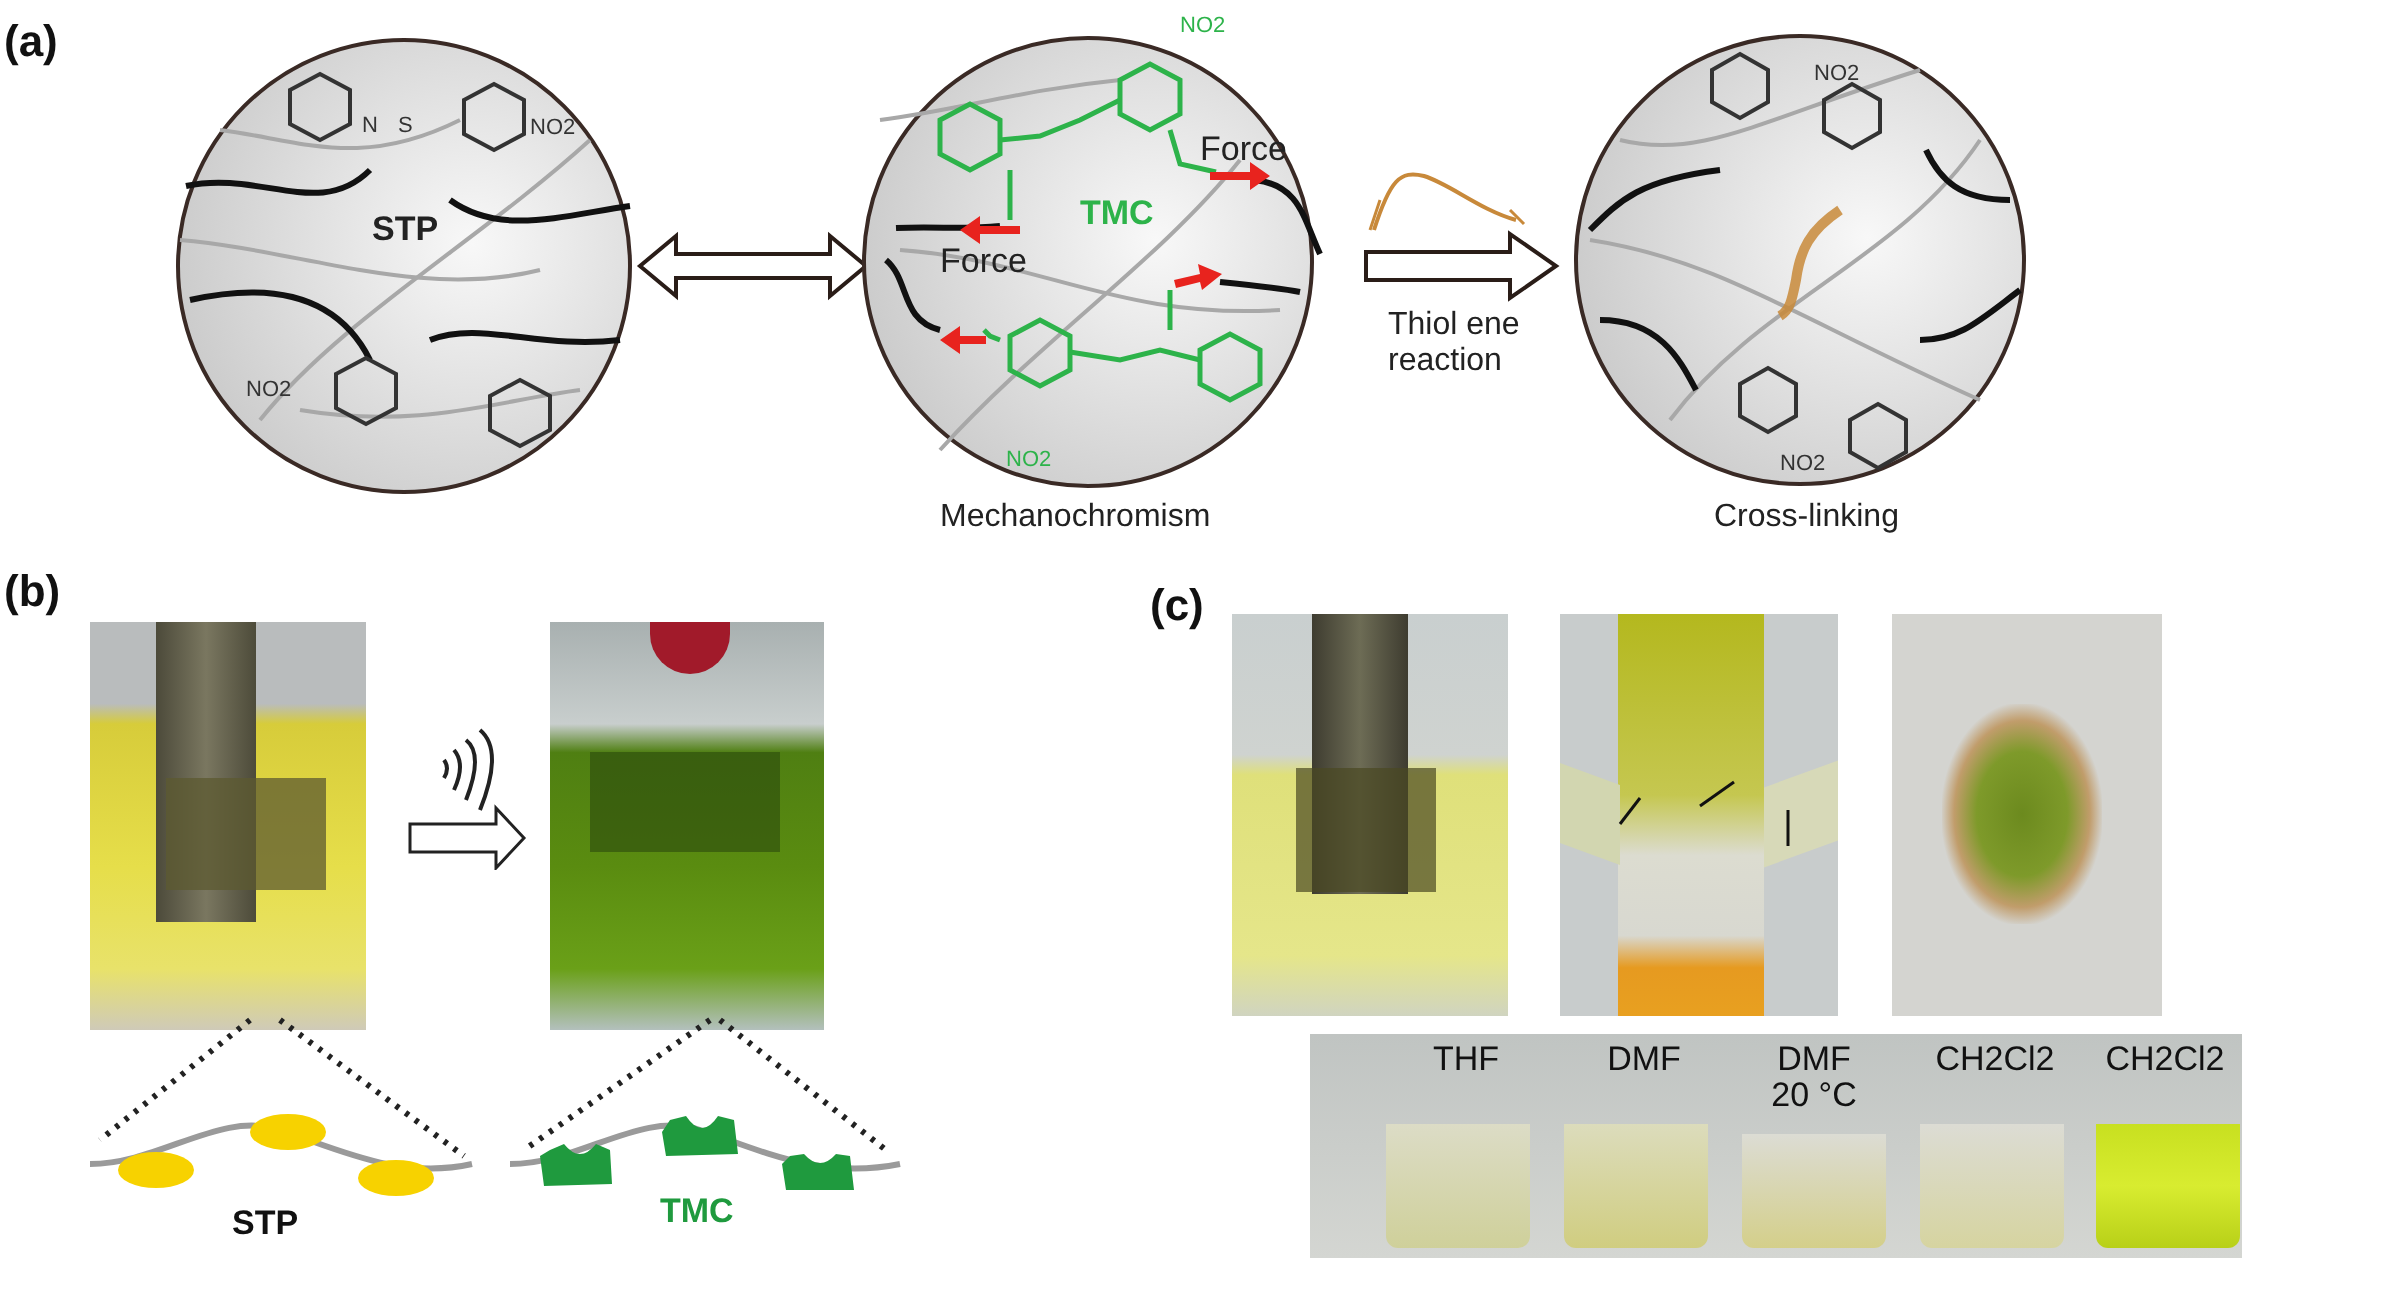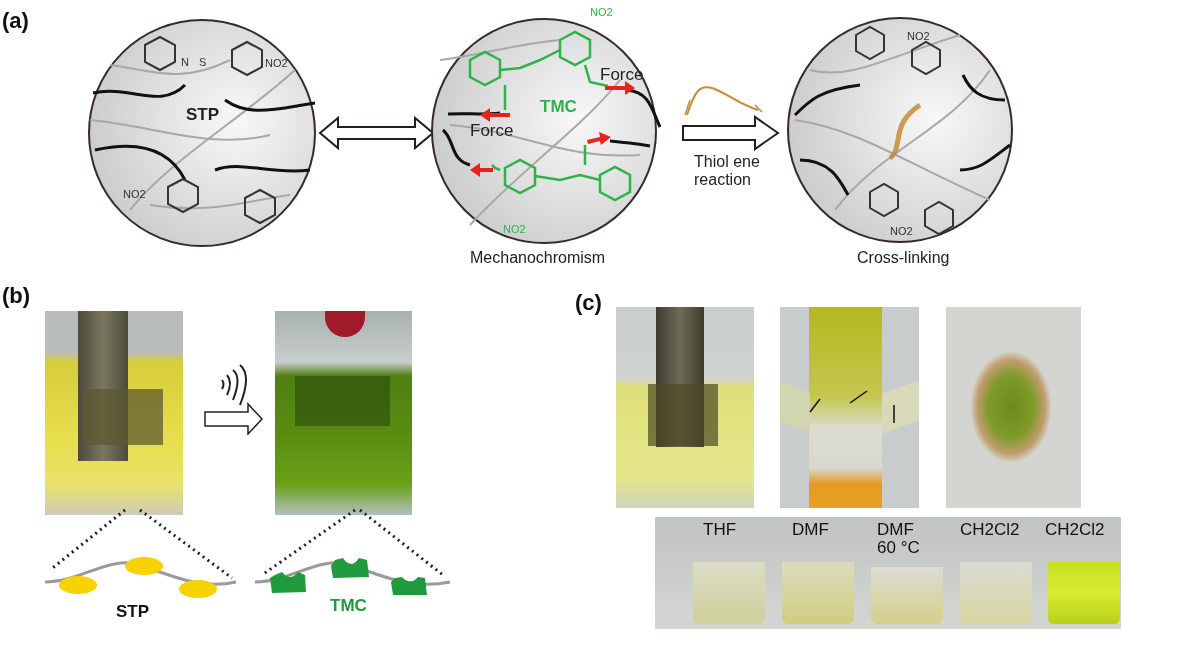--- a/index.html
+++ b/index.html
@@ -1,20 +1,20 @@
 <!DOCTYPE html>
 <html><head>
 <meta charset="utf-8">
 <style>
   html,body{margin:0;padding:0;background:#fff;}
   body{width:1201px;height:653px;position:relative;overflow:hidden;font-family:"Liberation Sans",sans-serif;}
   .abs{position:absolute;}
   .panel-label{font-weight:bold;font-size:22px;color:#111;}
   .photo{position:absolute;overflow:hidden;}
-  .vial-label{position:absolute;font-size:17px;color:#111;text-align:left;line-height:18px;}
+  .vial-label{position:absolute;font-size:17px;color:#111;text-align:center;line-height:18px;}
 </style>
 </head>
 <body>
 
 <div class="abs panel-label" style="left:2px;top:8px;">(a)</div>
 
 <svg class="abs" style="left:0;top:0" width="1201" height="280">
   <defs>
     <radialGradient id="sphere" cx="65%" cy="45%" r="70%">
       <stop offset="0%" stop-color="#f8f8f8"></stop>
@@ -180,16 +180,16 @@
 <div class="photo" style="left:655px;top:517px;width:466px;height:112px;background:linear-gradient(#c0c4c2,#d4d6d2);">
 </div>
 <div class="abs" style="left:655px;top:517px;width:466px;height:112px;">
   <div style="position:absolute;left:38px;top:45px;width:72px;height:62px;background:linear-gradient(#dcdcc6,#cfd09a);border-radius:0 0 6px 6px;"></div>
   <div style="position:absolute;left:127px;top:45px;width:72px;height:62px;background:linear-gradient(#dcdcbc,#d0cd80);border-radius:0 0 6px 6px;"></div>
   <div style="position:absolute;left:216px;top:50px;width:72px;height:57px;background:linear-gradient(#dcdcd4,#d4cf8a);border-radius:0 0 6px 6px;"></div>
   <div style="position:absolute;left:305px;top:45px;width:72px;height:62px;background:linear-gradient(#dcdcd4,#d6d4a0);border-radius:0 0 6px 6px;"></div>
   <div style="position:absolute;left:393px;top:45px;width:72px;height:62px;background:linear-gradient(#c8e020,#d8ec30,#b8d018);border-radius:0 0 6px 6px;"></div>
   <div class="vial-label" style="left:48px;top:4px;width:60px;"><span>THF</span></div>
   <div class="vial-label" style="left:137px;top:4px;width:60px;"><span>DMF</span></div>
-  <div class="vial-label" style="left:222px;top:4px;width:60px;"><span>DMF</span><br><span>60 °C</span></div>
+  <div class="vial-label" style="left:222px;top:4px;width:60px;"><span>DMF</span><br><span>20 °C</span></div>
   <div class="vial-label" style="left:305px;top:4px;width:75px;"><span>CH2Cl2</span></div>
   <div class="vial-label" style="left:390px;top:4px;width:75px;"><span>CH2Cl2</span></div>
 </div>
 
 </body></html>

